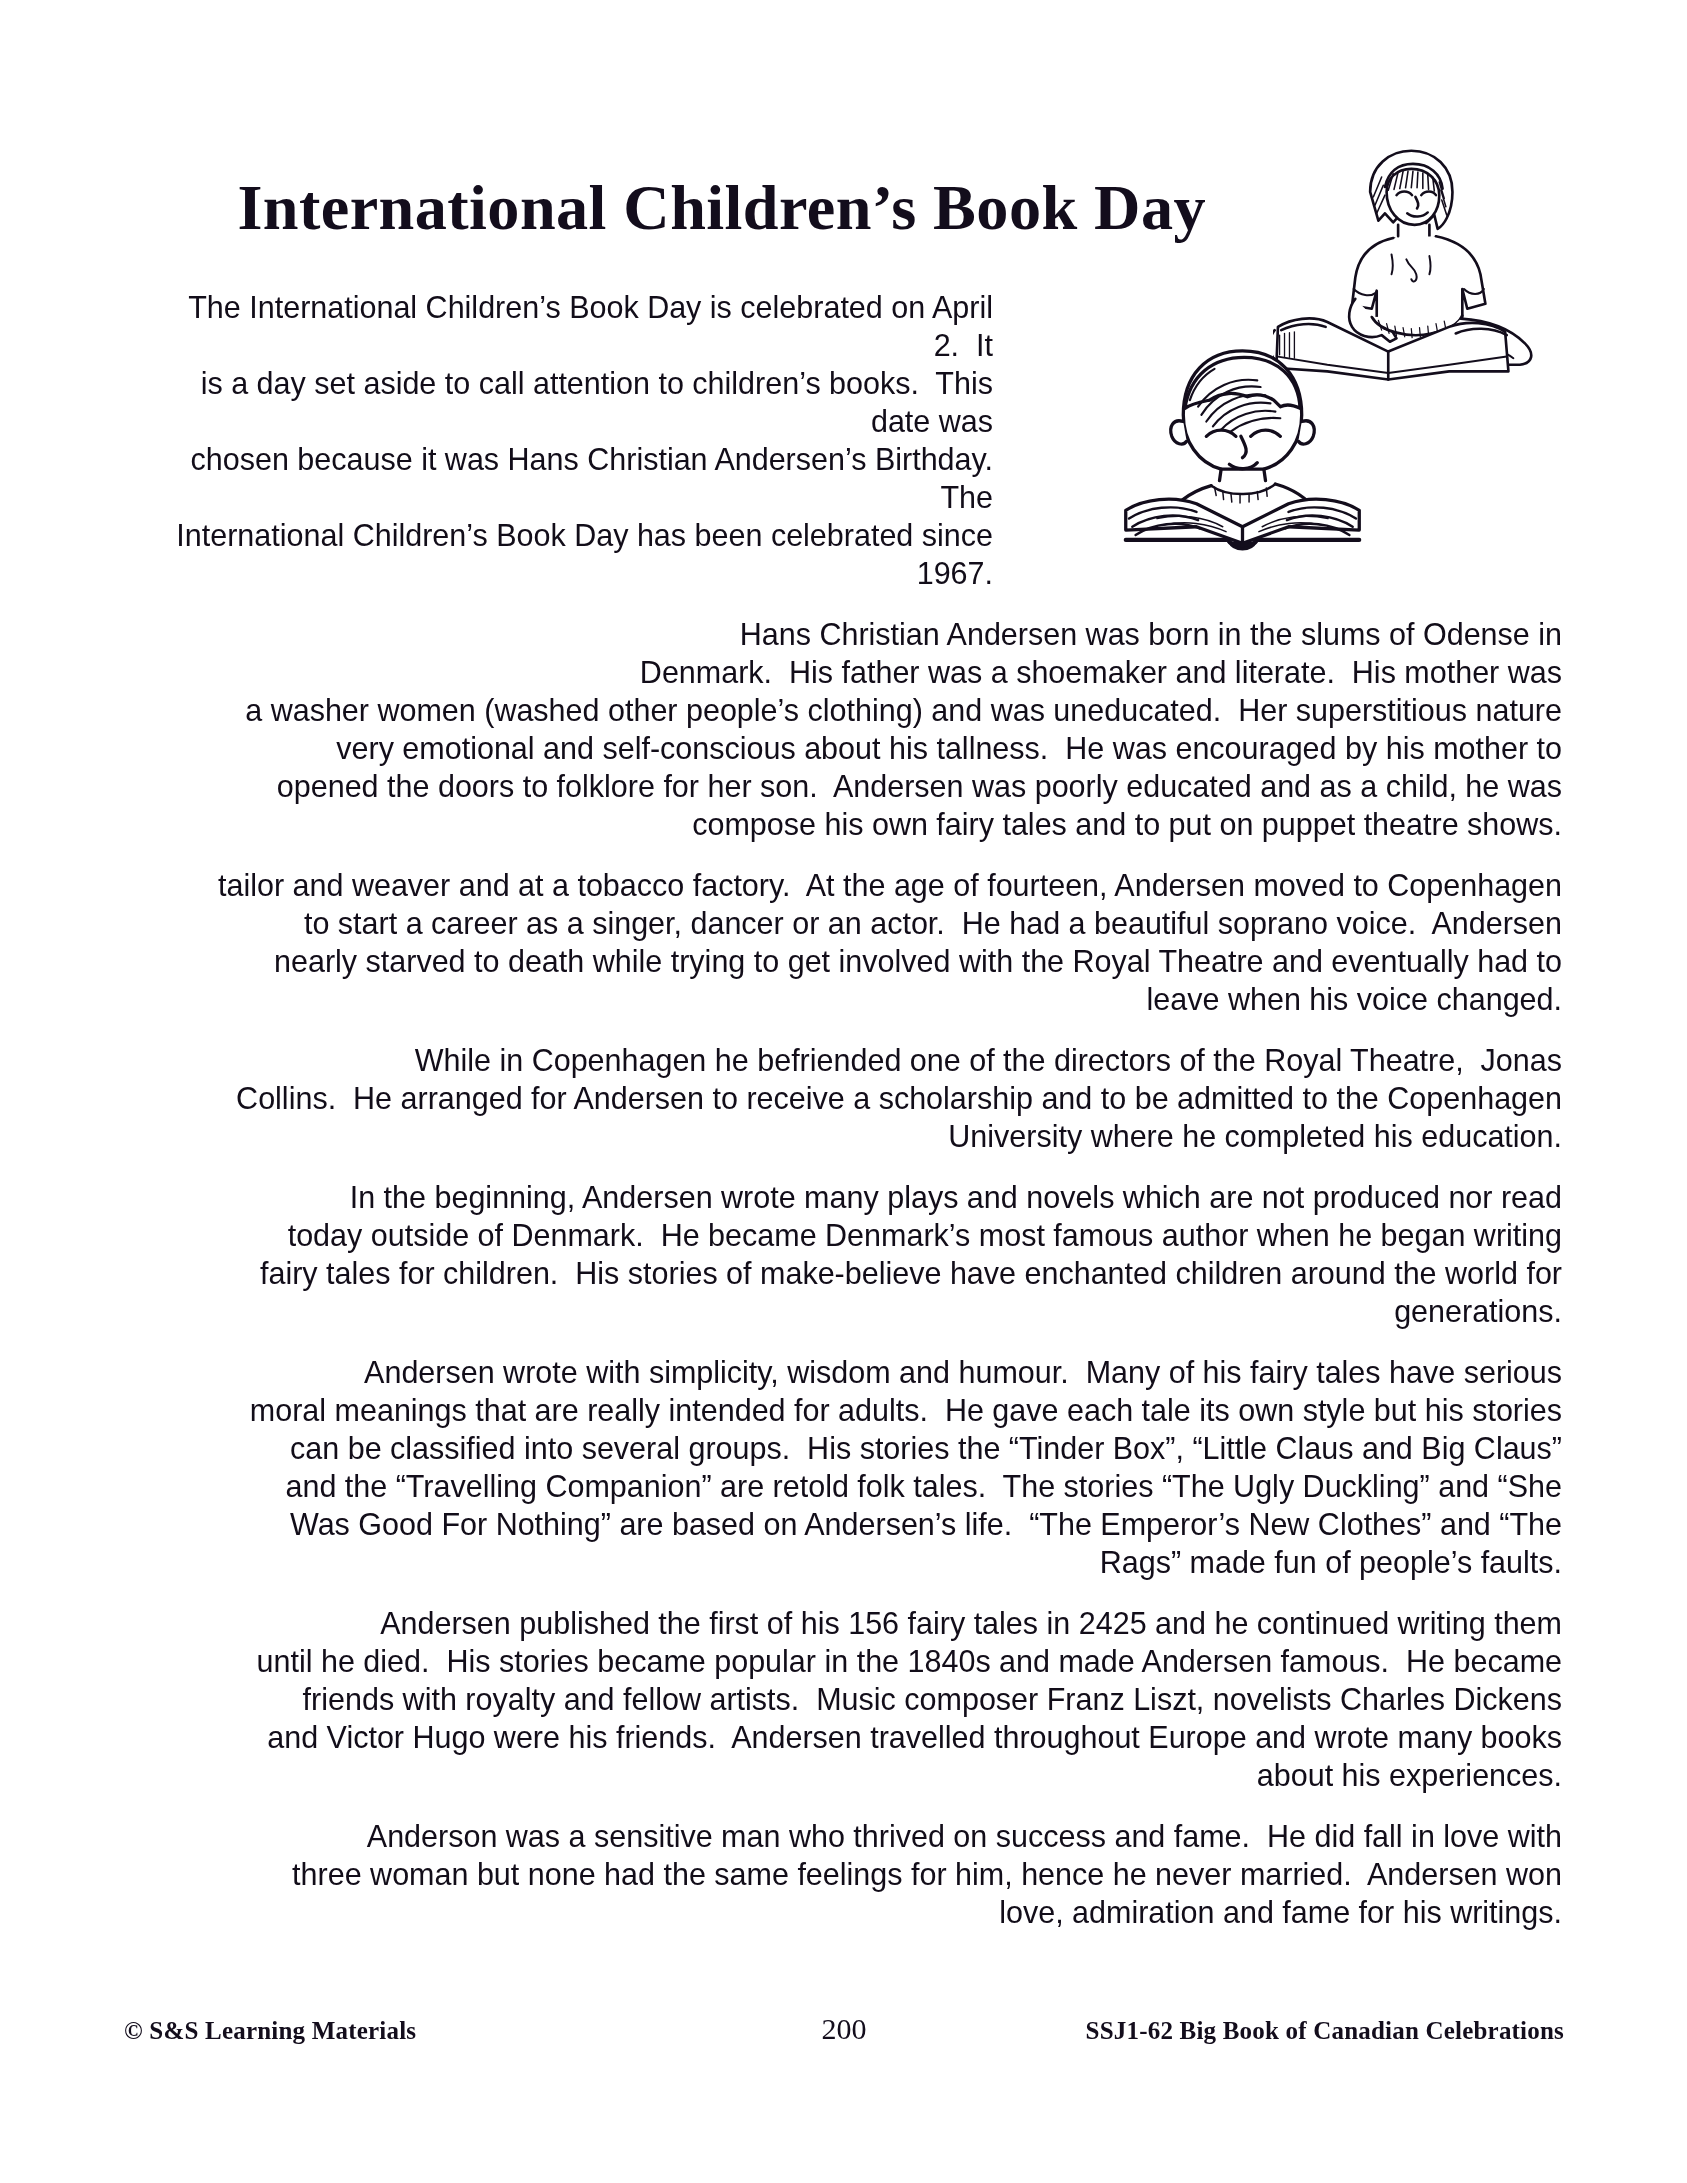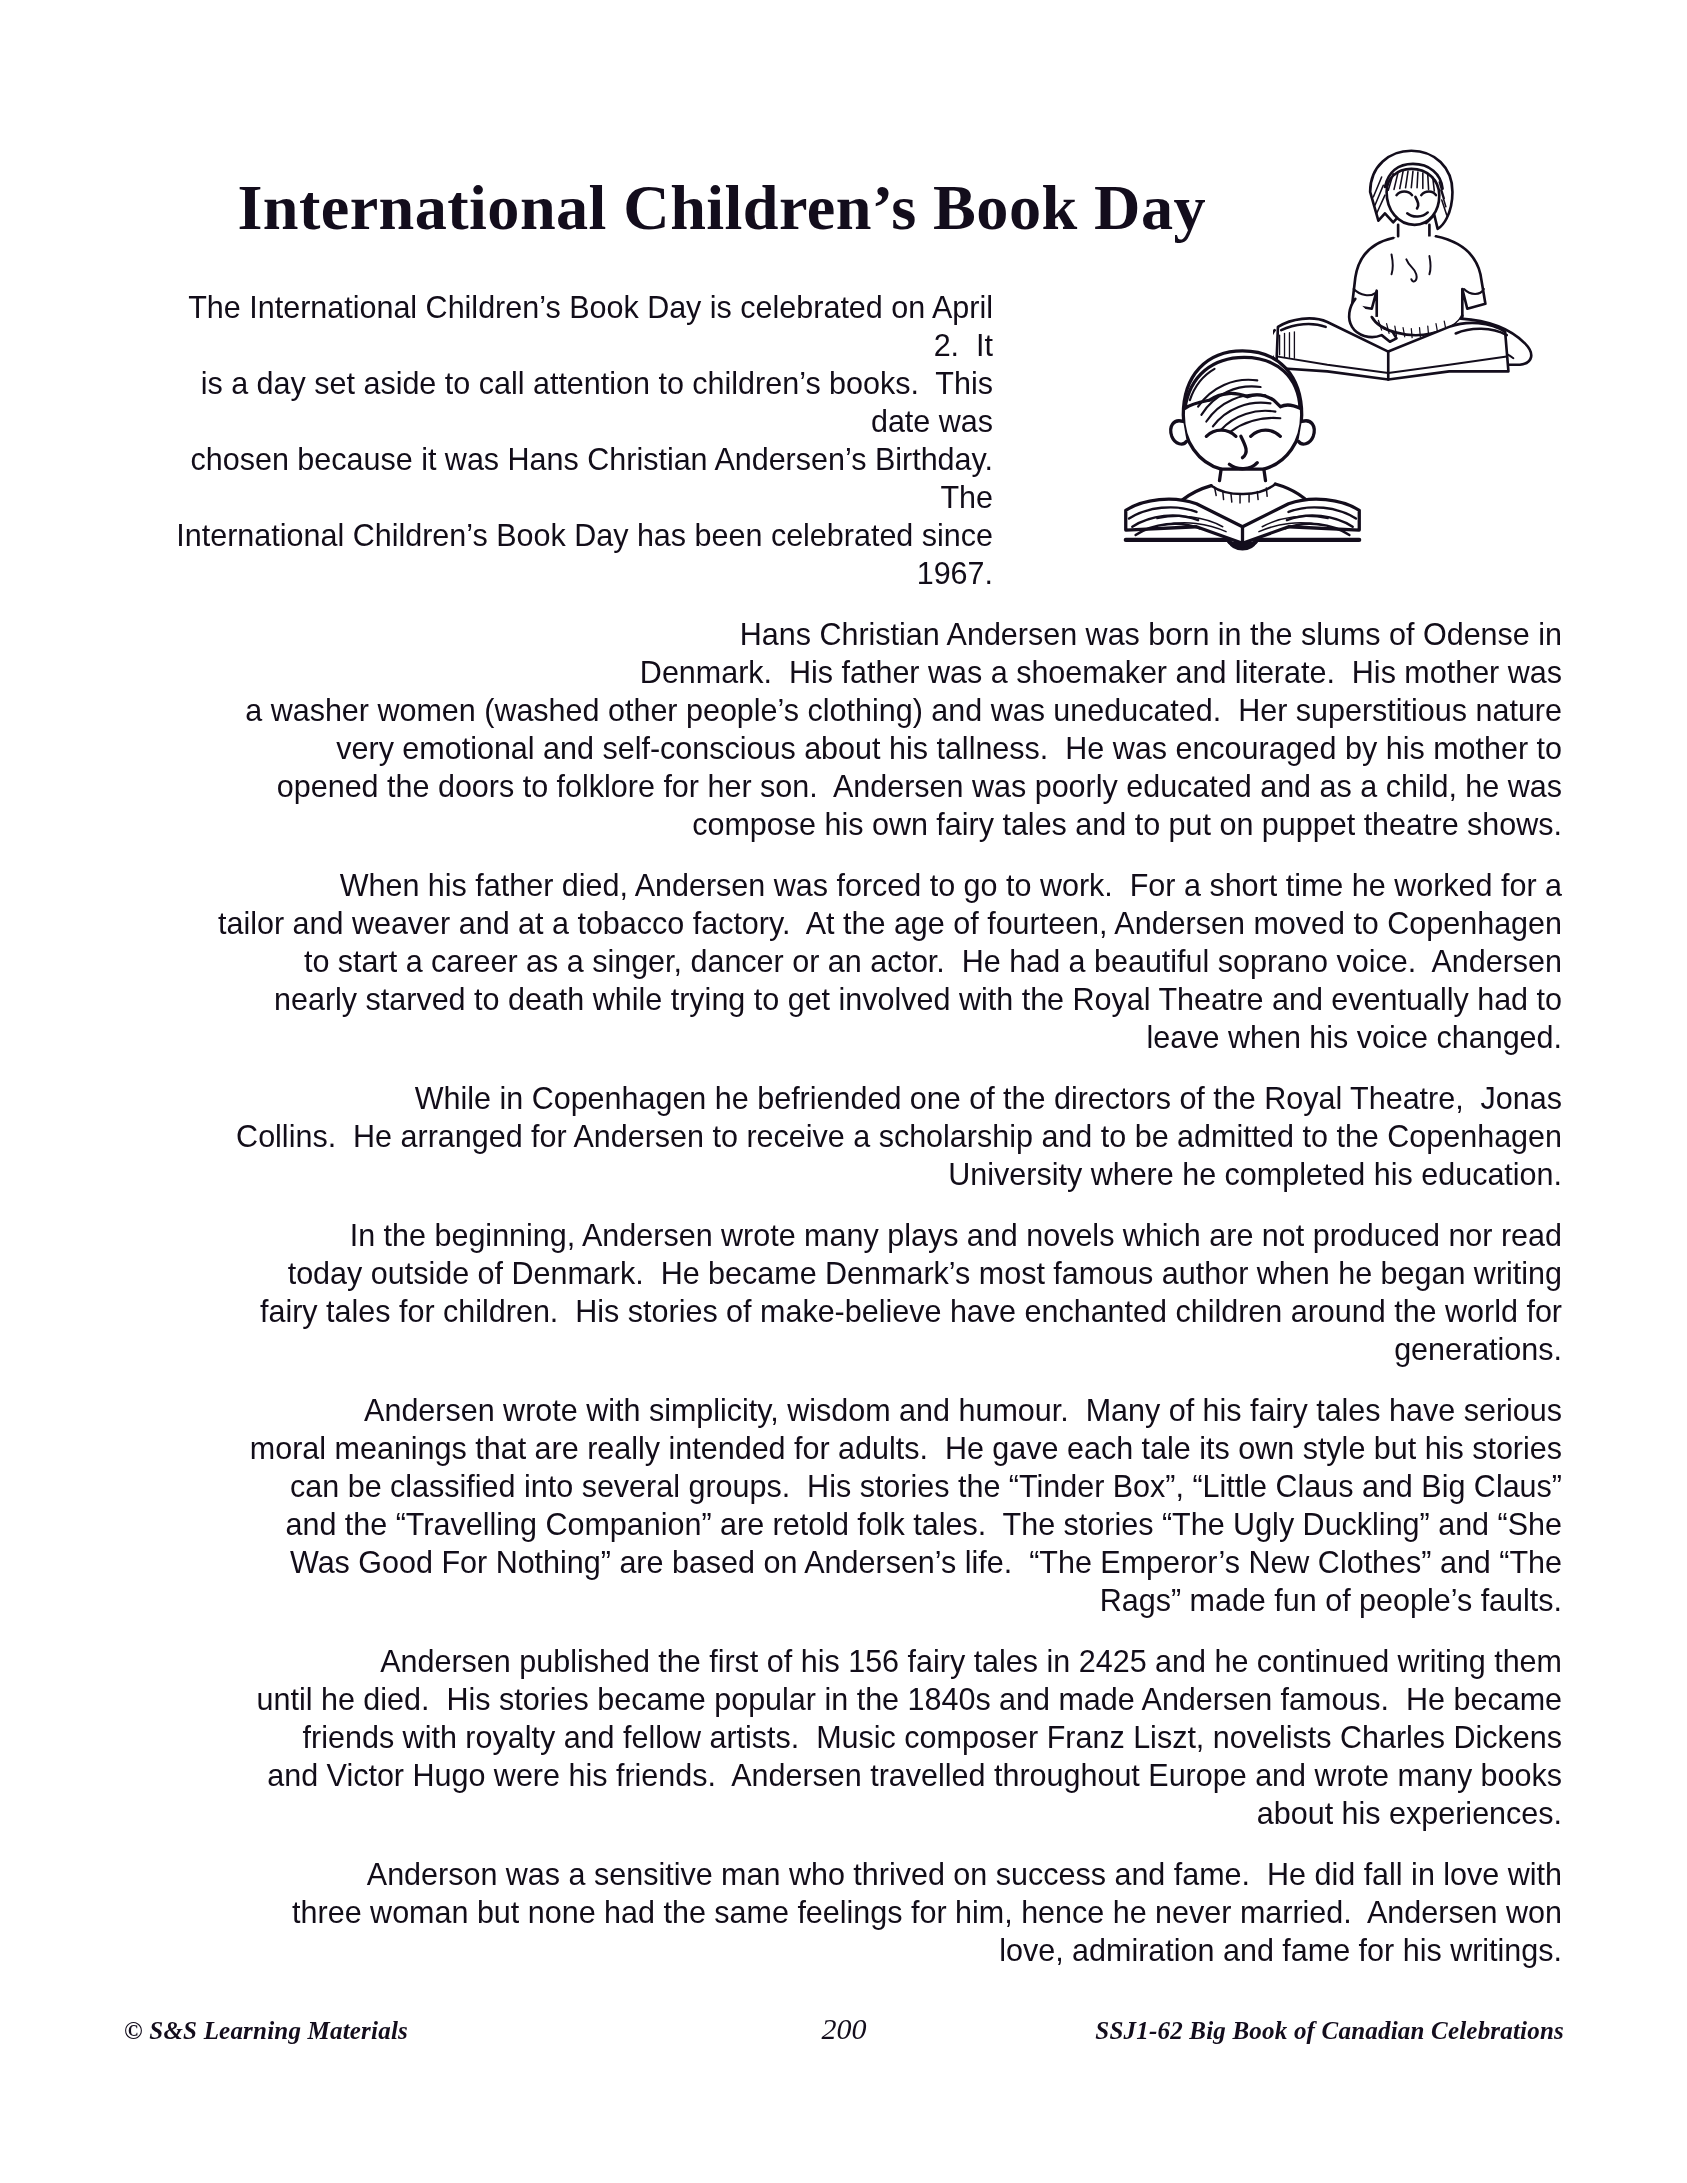--- a/index.html
+++ b/index.html
@@ -91,21 +91,20 @@
   .footer {
     position: absolute;
     left: 124px;
     top: 2017px;
     width: 1440px;
     display: flex;
     align-items: flex-start;
     justify-content: space-between;
     font-family: "Liberation Serif", "DejaVu Serif", serif;
     font-size: 25px;
-    font-style: italic;
   }
   .footer .left,
   .footer .right {
     font-weight: bold;
     letter-spacing: 0.2px;
     color: #130d1c;
   }
   .footer .center {
     font-weight: normal;
     font-size: 30px;
@@ -320,21 +319,20 @@
     <p class="lines">
       <span class="ln ind">Hans Christian Andersen was born in the slums of Odense in</span>
       <span class="ln">Denmark.  His father was a shoemaker and literate.  His mother was</span>
       <span class="ln">a washer women (washed other people’s clothing) and was uneducated.  Her superstitious nature</span>
       <span class="ln">very emotional and self-conscious about his tallness.  He was encouraged by his mother to</span>
       <span class="ln">opened the doors to folklore for her son.  Andersen was poorly educated and as a child, he was</span>
       <span class="ln">compose his own fairy tales and to put on puppet theatre shows.</span>
     </p>
 
     <p class="lines">
-      <span class="ln ind">When his father died, Andersen was forced to go to work.  For a short time he worked for a</span>
       <span class="ln">tailor and weaver and at a tobacco factory.  At the age of fourteen, Andersen moved to Copenhagen</span>
       <span class="ln">to start a career as a singer, dancer or an actor.  He had a beautiful soprano voice.  Andersen</span>
       <span class="ln">nearly starved to death while trying to get involved with the Royal Theatre and eventually had to</span>
       <span class="ln">leave when his voice changed.</span>
     </p>
 
     <p class="lines">
       <span class="ln ind">While in Copenhagen he befriended one of the directors of the Royal Theatre,  Jonas</span>
       <span class="ln">Collins.  He arranged for Andersen to receive a scholarship and to be admitted to the Copenhagen</span>
       <span class="ln">University where he completed his education.</span>

